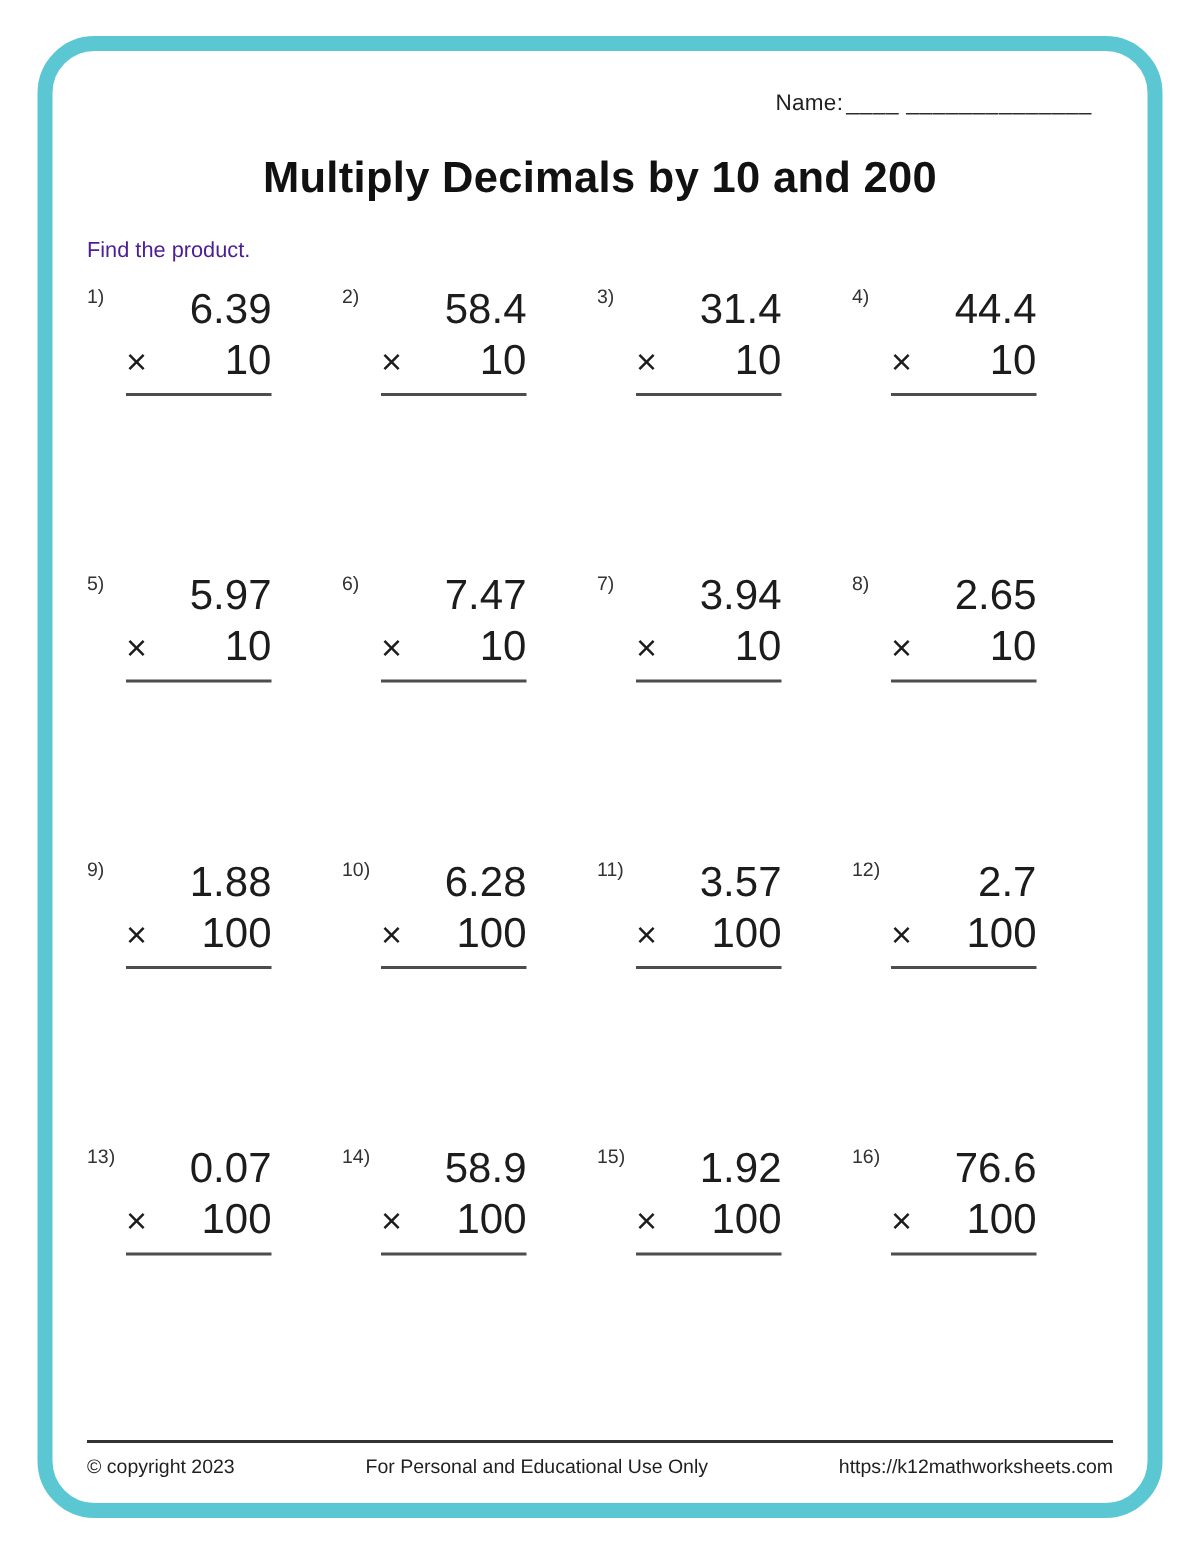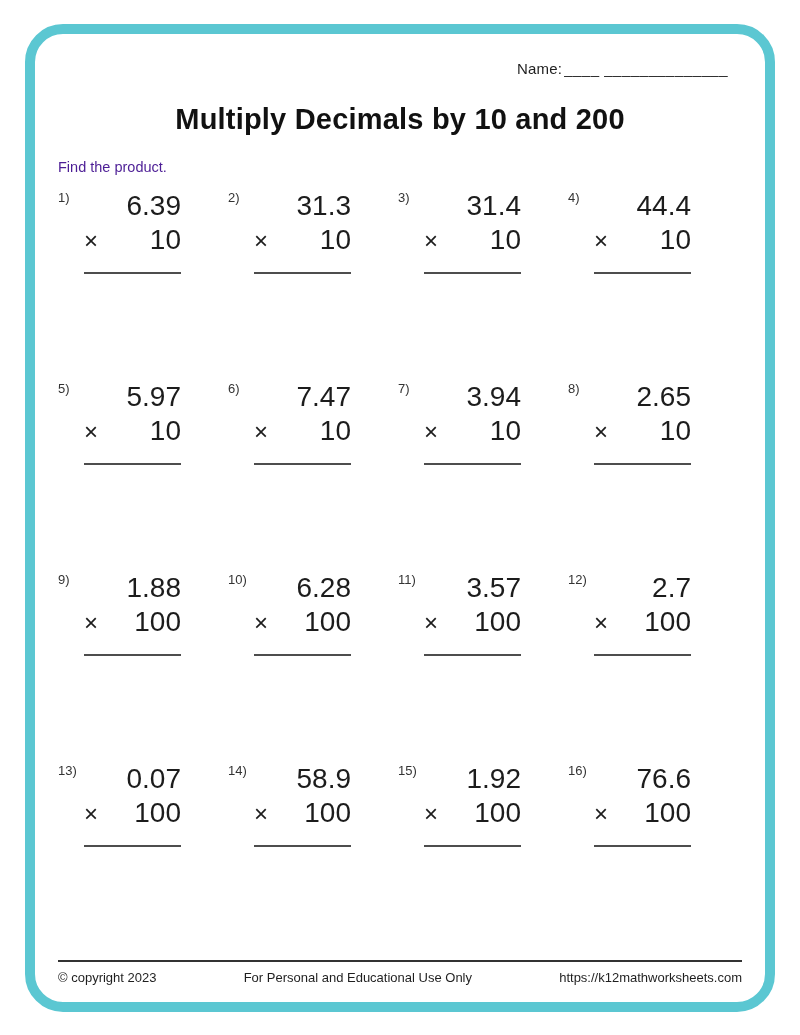--- a/index.html
+++ b/index.html
@@ -70,21 +70,21 @@
   .pnum {
     width: 26px;
     font-size: 13px;
     color: #333333;
     line-height: 16px;
     padding-top: 1px;
   }
   .pmath {
     width: 97px;
     border-bottom: 2px solid #4d4d4d;
-    padding-bottom: 14px;
+    padding-bottom: 3px;
   }
   .operand {
     text-align: right;
     font-size: 28px;
     line-height: 34px;
     color: #1c1c1c;
   }
   .mult-row {
     display: flex;
     justify-content: space-between;
@@ -131,21 +131,21 @@
         <div class="mult-row">
           <span class="op">×</span>
           <span class="multiplier">10</span>
         </div>
       </div>
     </div>
 
     <div class="problem">
       <span class="pnum">2)</span>
       <div class="pmath">
-        <div class="operand">31.3</div>
+        <div class="operand">58.4</div>
         <div class="mult-row">
           <span class="op">×</span>
           <span class="multiplier">10</span>
         </div>
       </div>
     </div>
 
     <div class="problem">
       <span class="pnum">3)</span>
       <div class="pmath">

